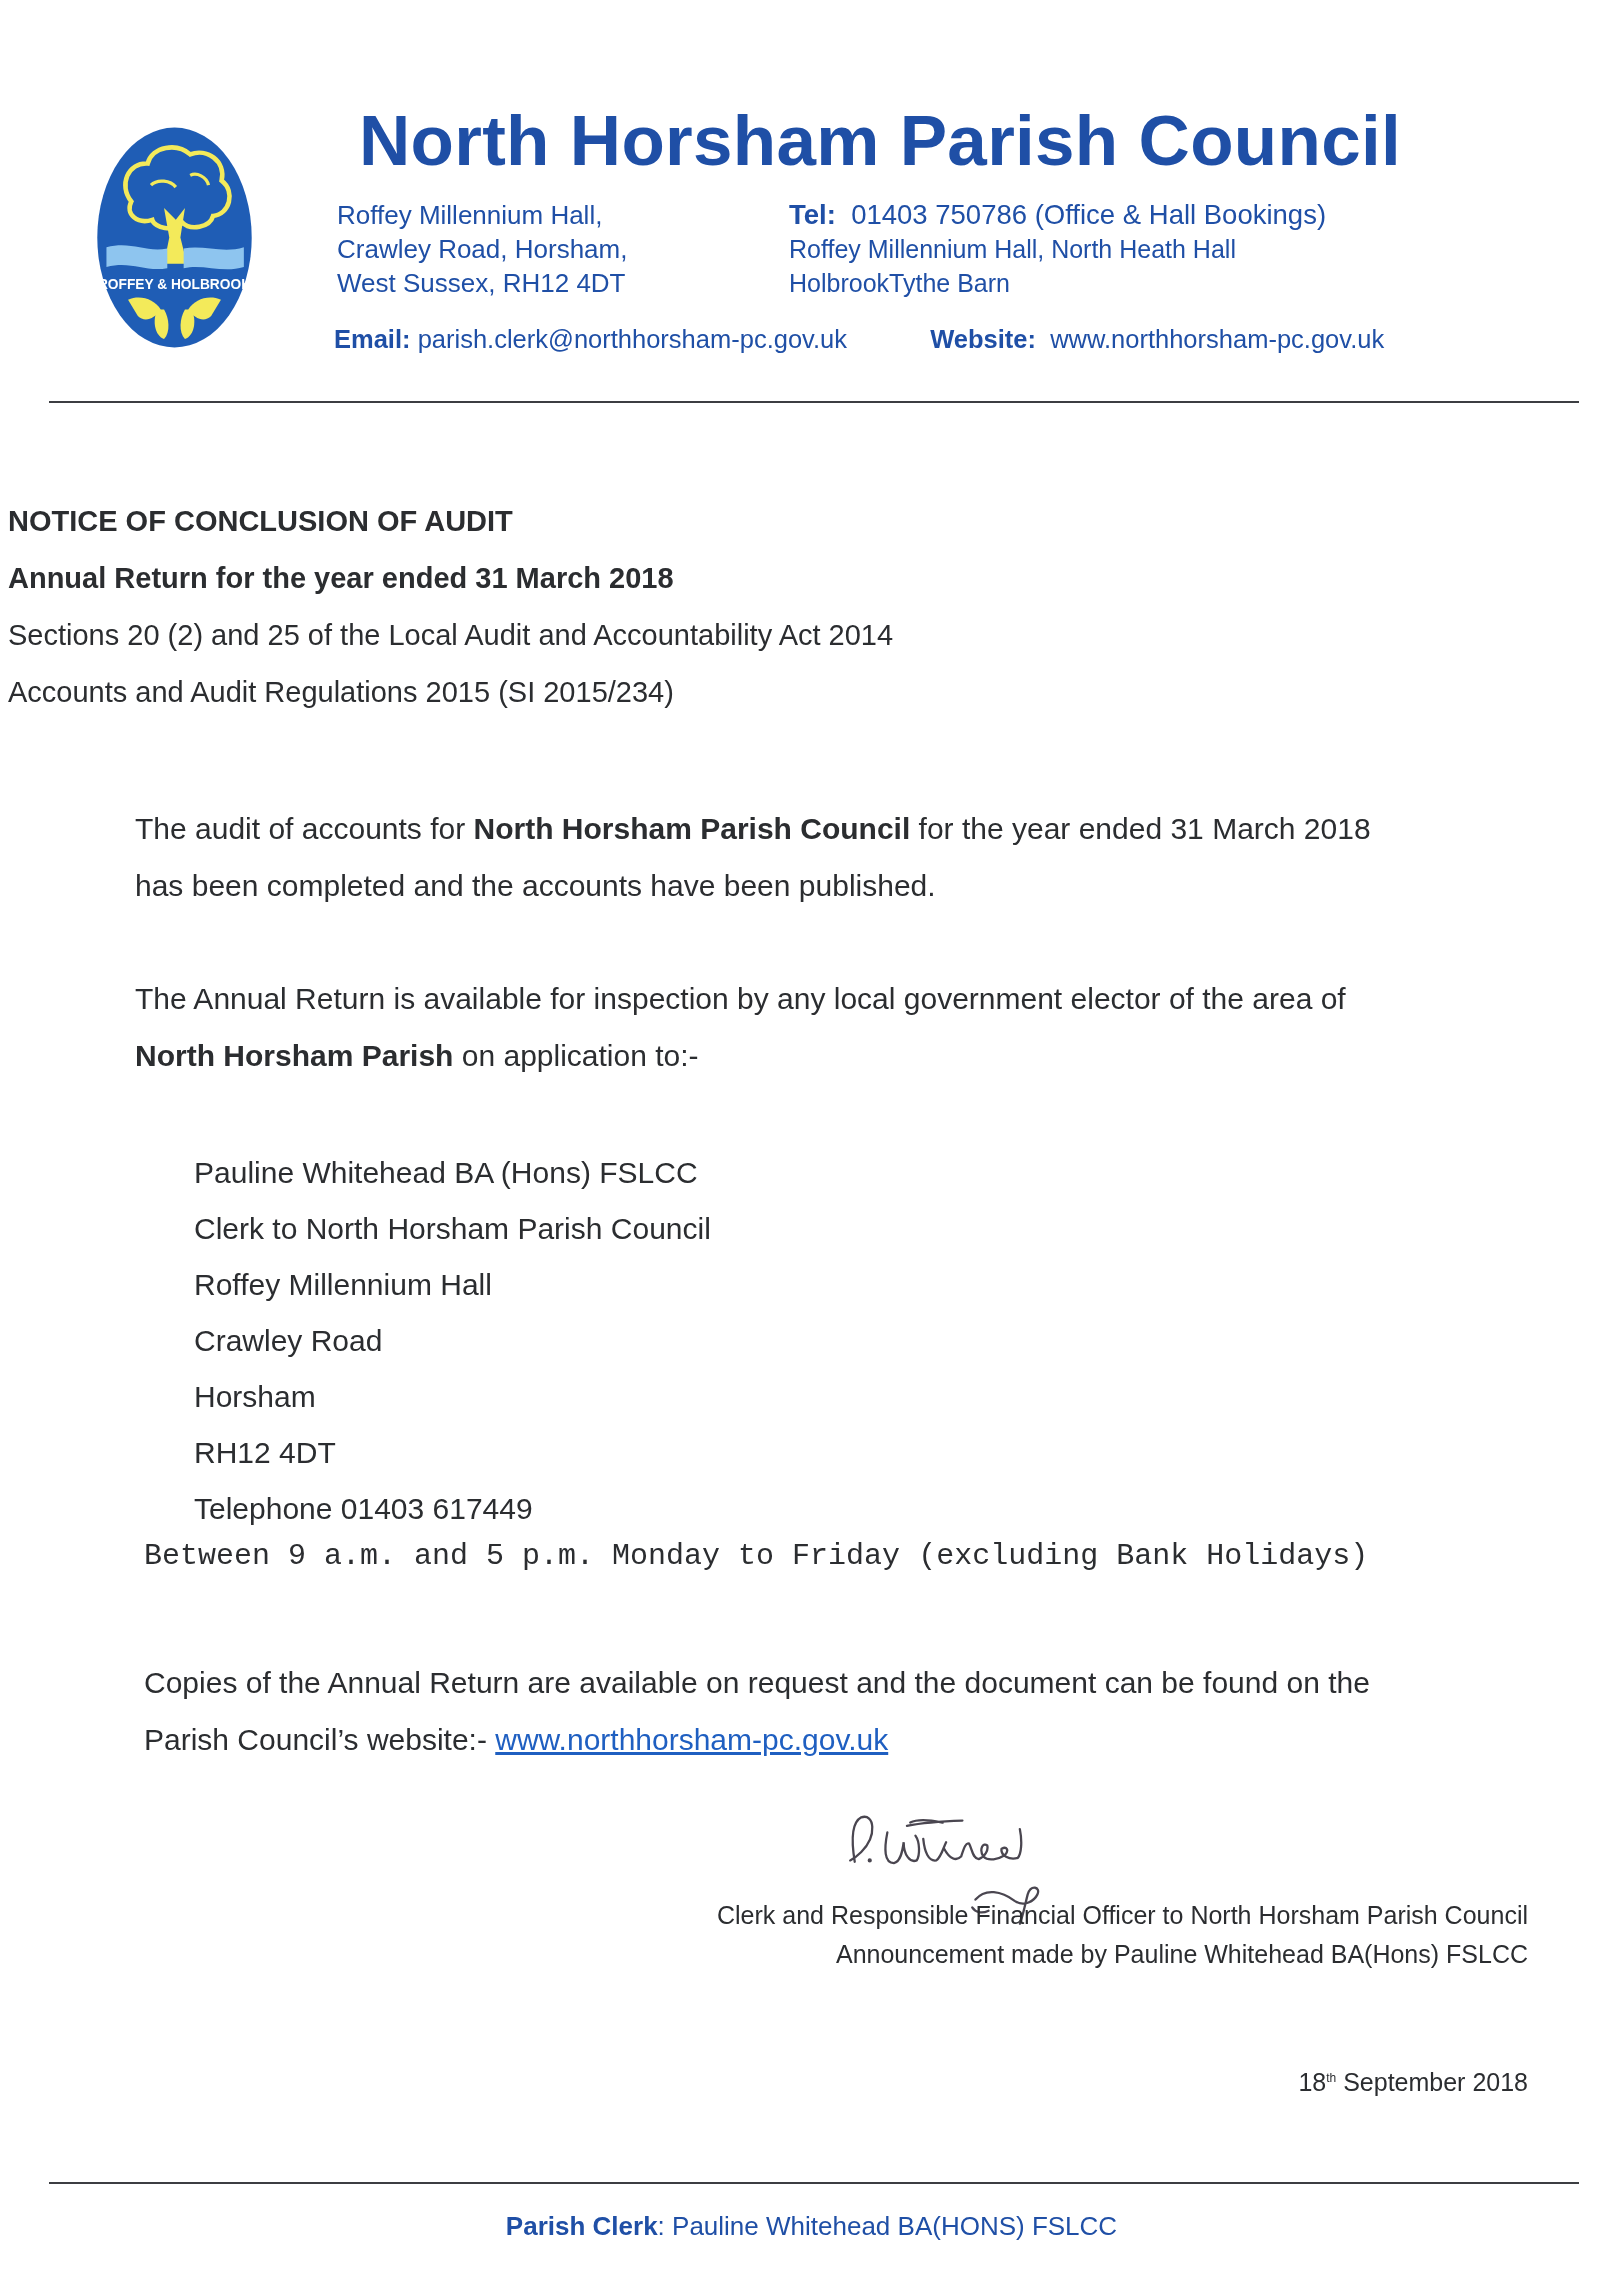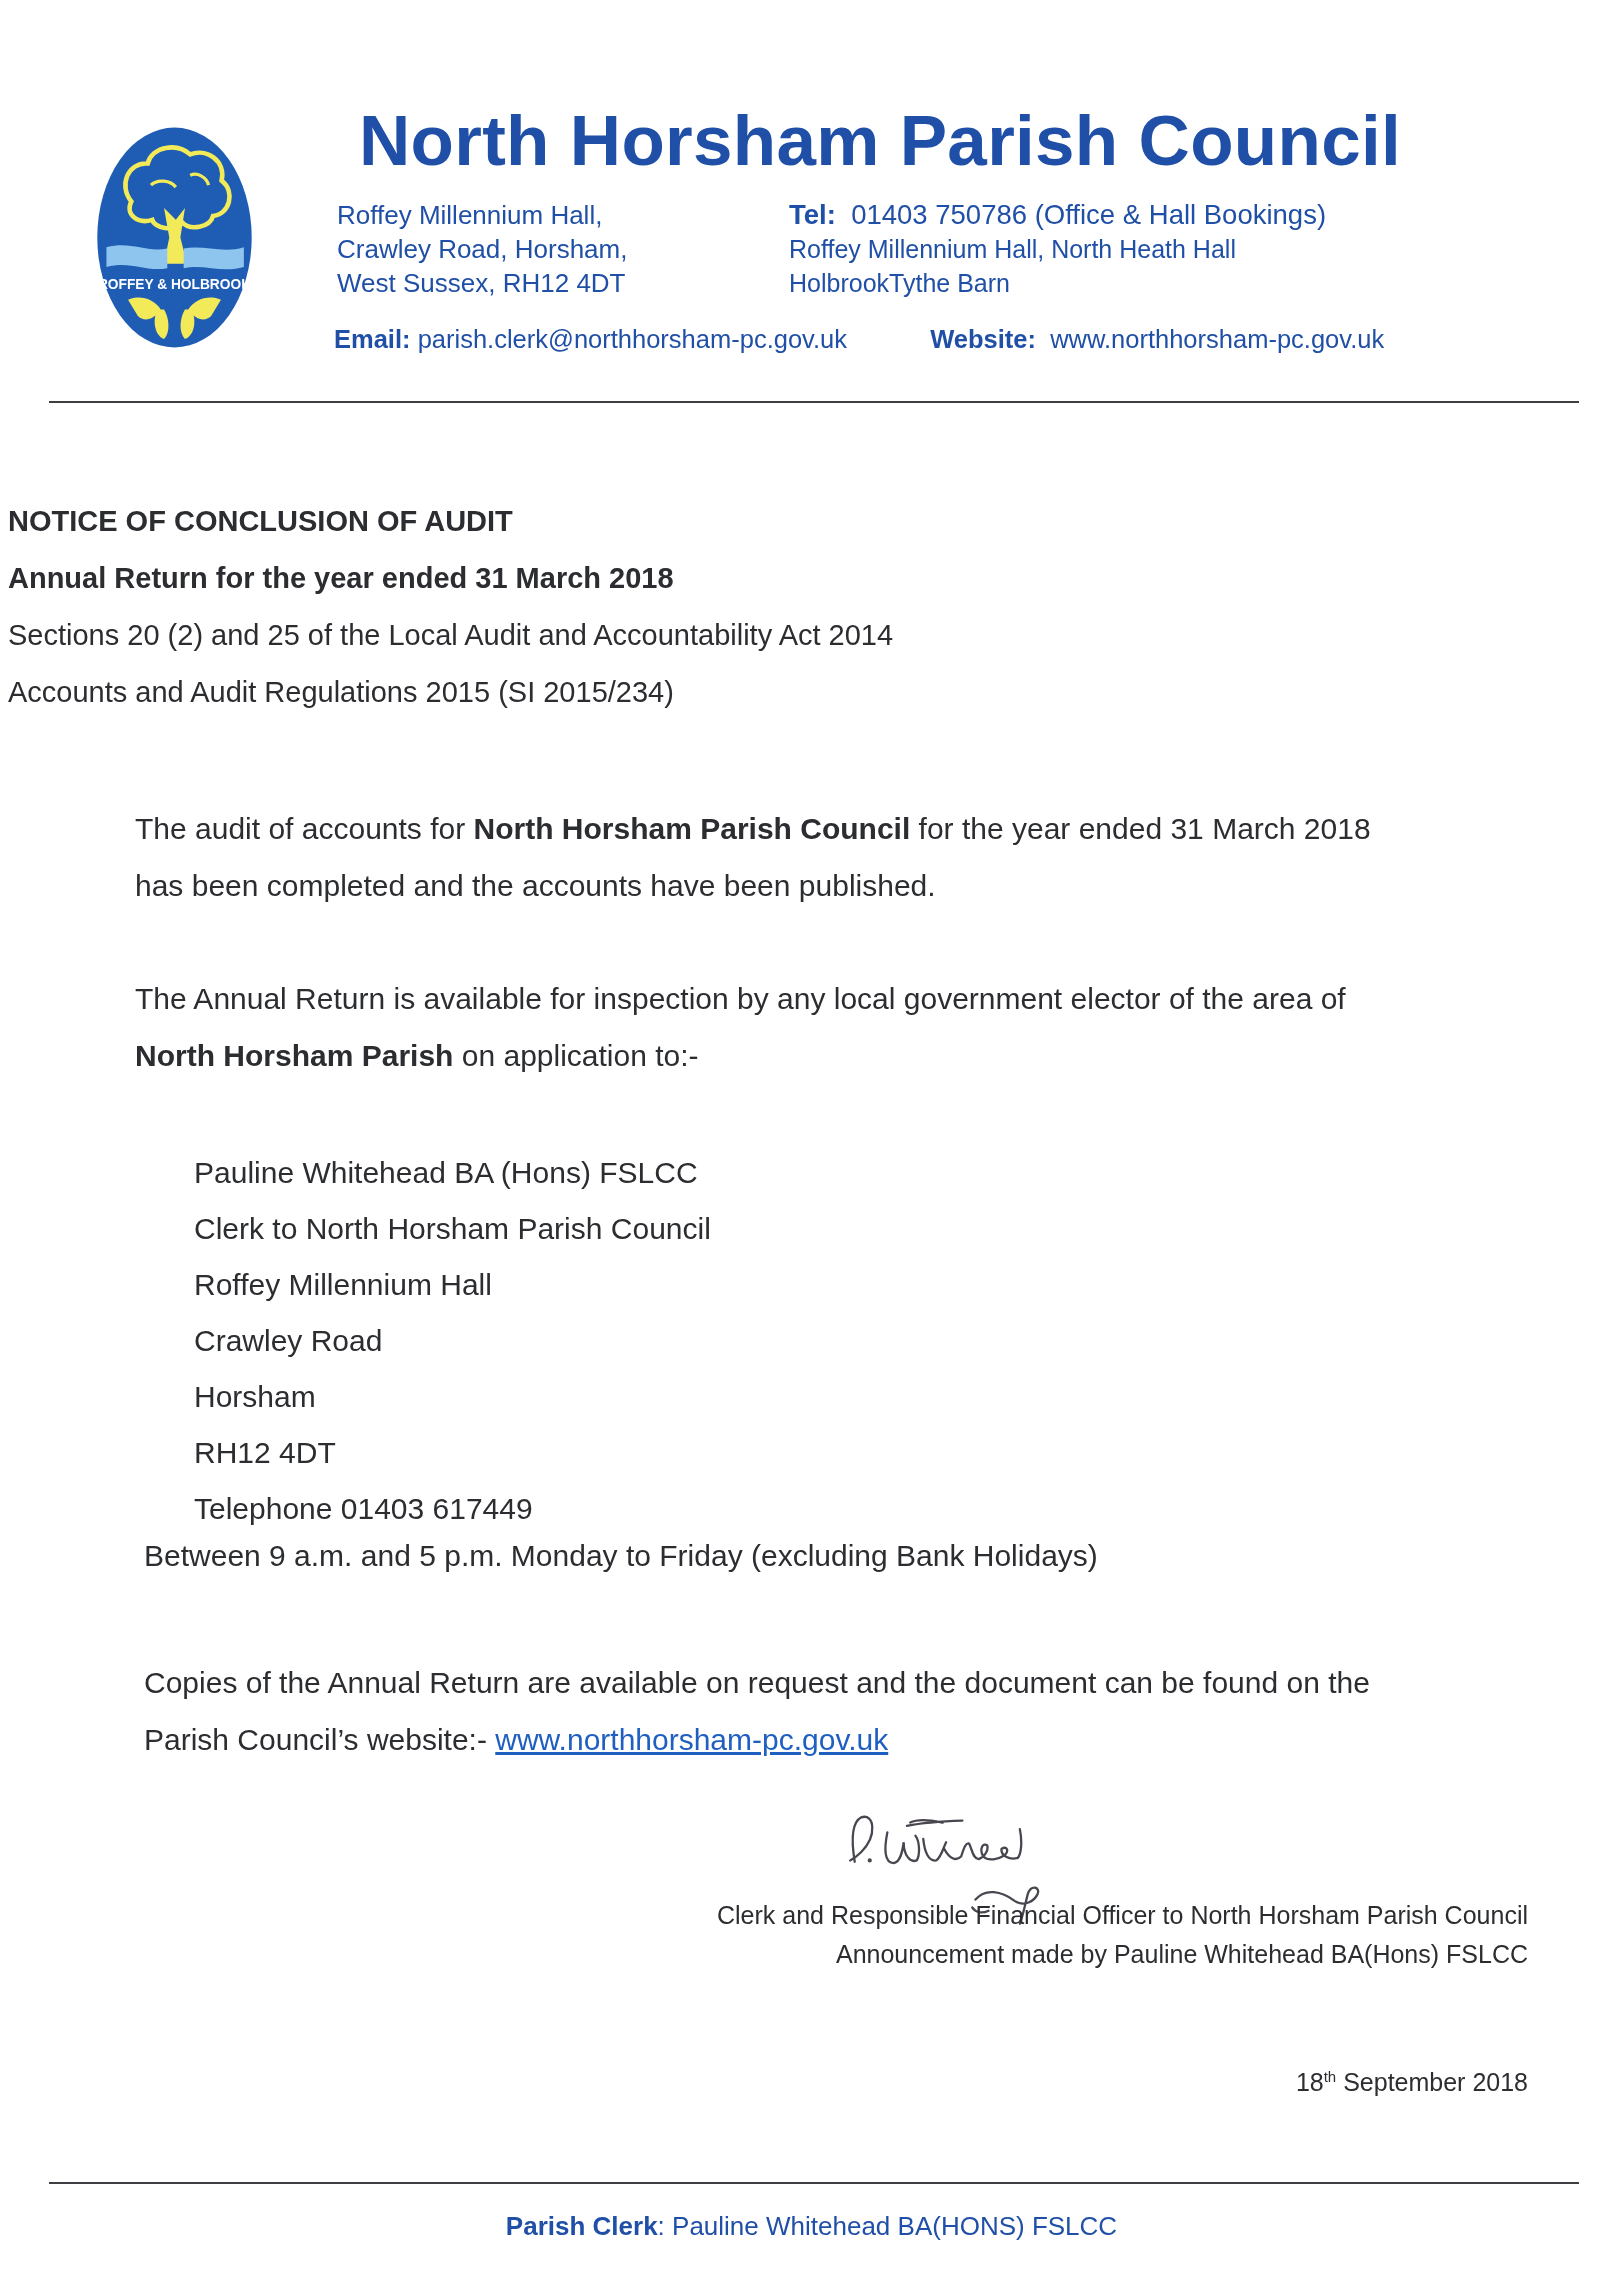--- a/index.html
+++ b/index.html
@@ -15,21 +15,21 @@
   #addr2 .sm { font-size:25px; }
   #contactrow { left:334px; top:325px; font-size:25.5px; color:#1f4fa6; }
   #contactrow .lab { font-weight:bold; }
   .rule { position:absolute; left:49px; width:1530px; height:2px; background:#3c3e42; }
   .center { position:absolute; left:0; width:1623px; text-align:left;margin-left:8px; }
   .h1 { font-size:29px; font-weight:bold; }
   .h2 { font-size:29px; }
   .body { font-size:30px; line-height:57px; }
   .rightcol { position:absolute; right:95px; text-align:right; font-size:25px; }
   a.link { color:#1f5fc1; text-decoration:underline; }
-  sup { font-size:15px; }
+  sup { font-size:12px; }
   #footer { position:absolute; left:0; width:1623px; top:2211px; text-align:center; font-size:26px; color:#1f4fa6; }
 </style>
 </head>
 <body>
 
 <div id="logo" class="abs">
   <svg width="165" height="229" viewBox="0 0 252 350">
     <ellipse cx="126" cy="175" rx="118" ry="168" fill="#1f5db5"></ellipse>
 
     <path d="M60,120 C40,95 55,60 85,62 C92,35 130,30 150,48 C175,38 205,58 198,88 C220,105 210,140 185,142 C180,160 150,165 138,152 C125,168 95,160 92,148 C70,155 50,140 60,120 Z" fill="none" stroke="#f3ea5a" stroke-width="7"></path>
@@ -95,21 +95,21 @@
 
 <div class="abs" style="left:194px; top:1145px; font-size:30px; line-height:56px;">
   <div>Pauline Whitehead BA  (Hons) FSLCC</div>
   <div>Clerk to North Horsham Parish Council</div>
   <div>Roffey Millennium Hall</div>
   <div>Crawley Road</div>
   <div>Horsham</div>
   <div>RH12 4DT</div>
   <div>Telephone 01403 617449</div>
 </div>
-<div class="abs" style="left:144px; top:1539px; font-size:30px;">Between 9 a.m. and 5 p.m. Monday to Friday (excluding Bank Holidays)</div>
+<div class="abs" style="left:144px; top:1539px; font-size:30px;font-family:Liberation Mono, monospace;">Between 9 a.m. and 5 p.m. Monday to Friday (excluding Bank Holidays)</div>
 
 <div class="abs body" style="left:144px; top:1654px;">
   <div>Copies of the Annual Return are available on request and the document can be found on the</div>
   <div><span>Parish Council’s website:- </span><a class="link">www.northhorsham-pc.gov.uk</a></div>
 </div>
 
 <div class="abs" style="left:838px; top:1803px;">
   <svg width="288" height="124" viewBox="0 0 440 190">
     <g fill="none" stroke="#4a4650" stroke-width="3.5" stroke-linecap="round">
       <path d="M25,90 C20,60 20,30 35,22 C55,15 60,50 35,75 C28,82 22,86 18,88"></path>

